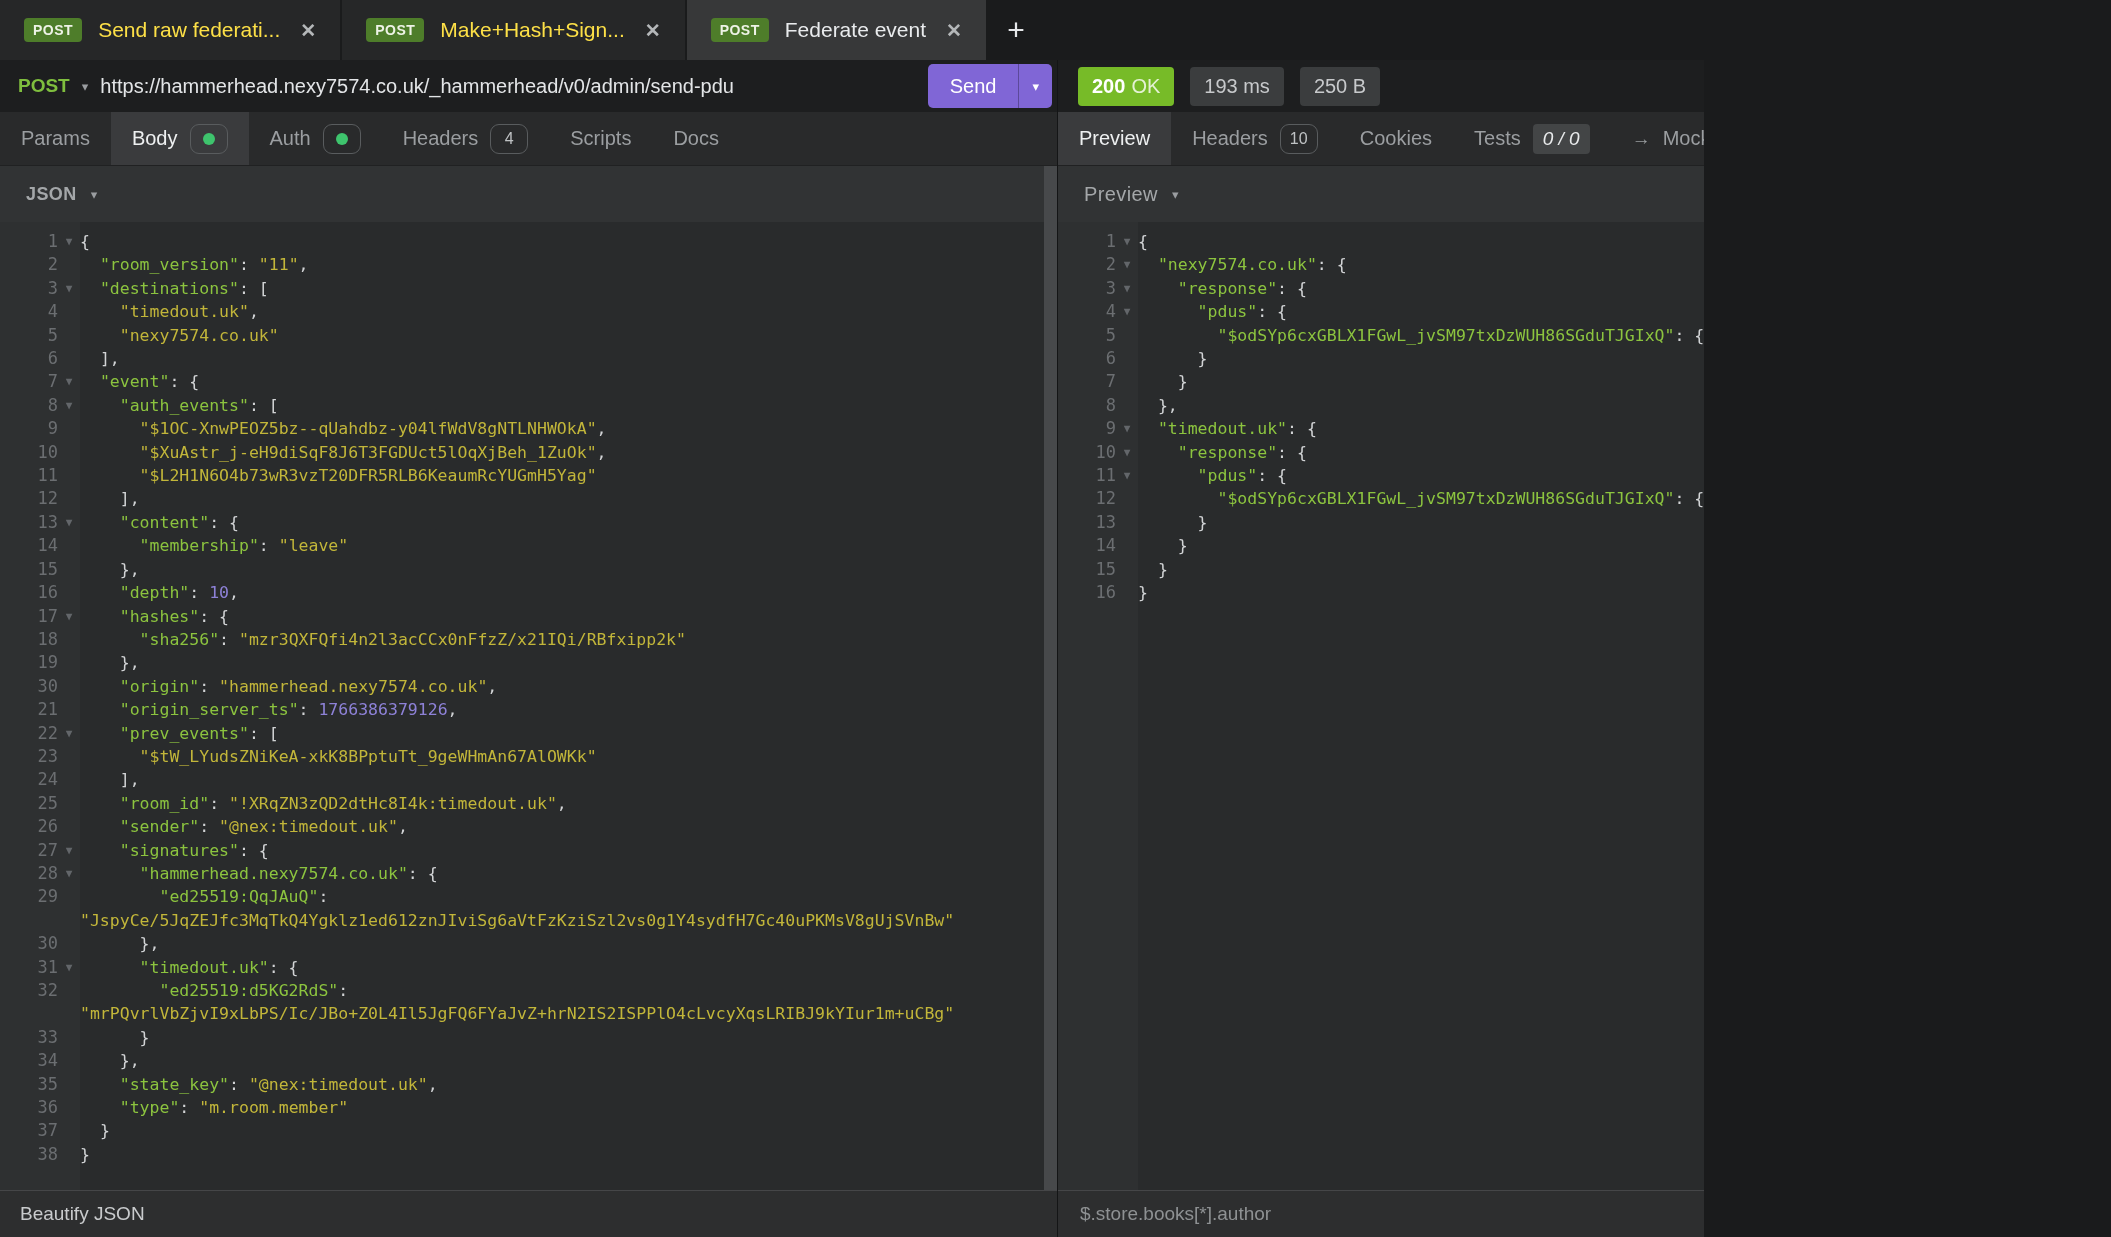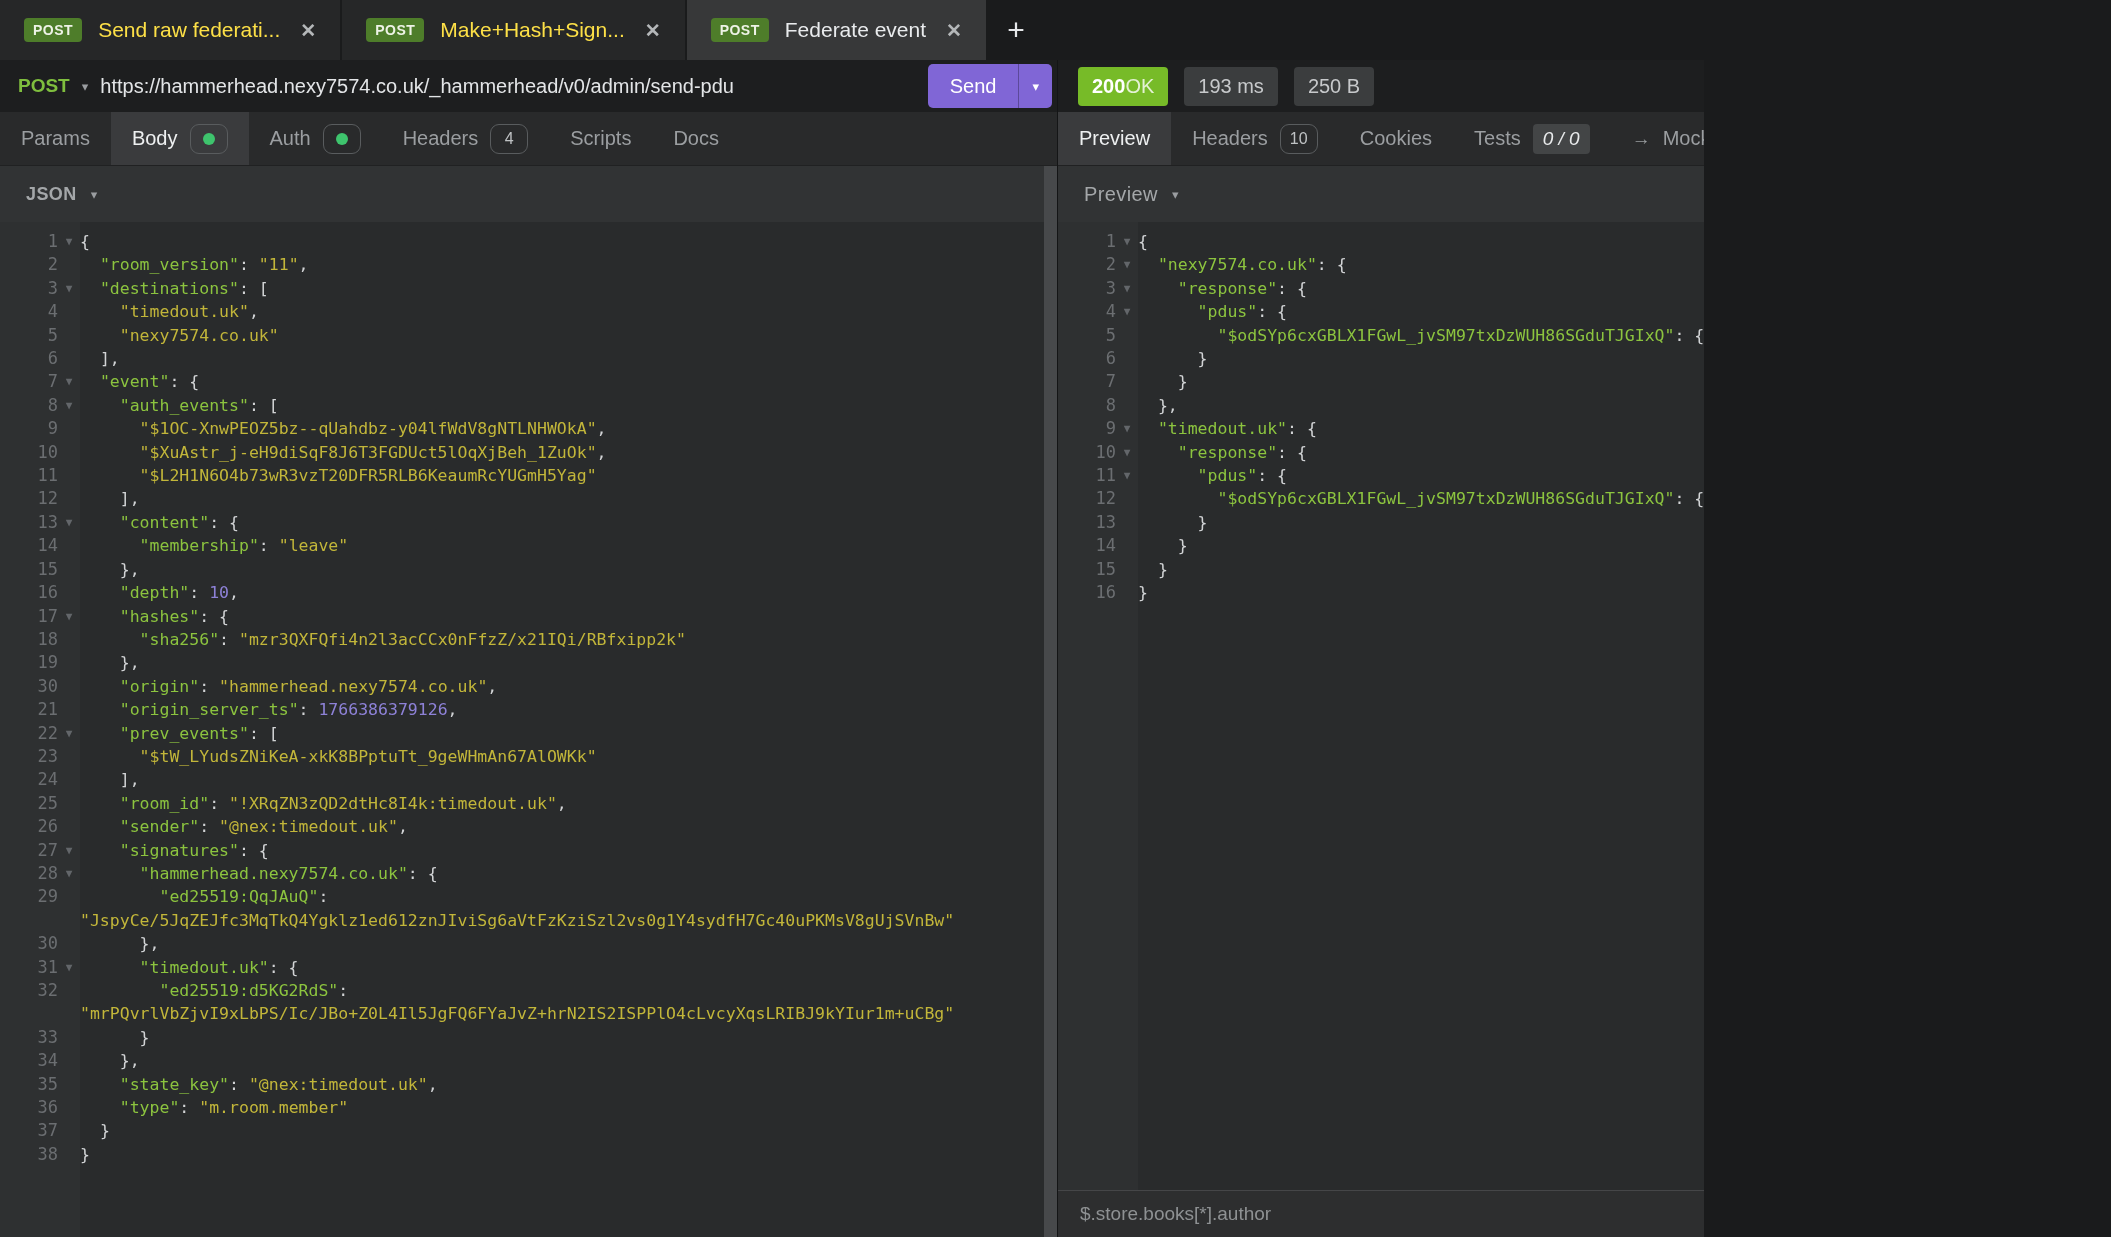--- a/index.html
+++ b/index.html
@@ -31,21 +31,21 @@
   .method-label{color:#7fbe3e;font-weight:bold;font-size:19px;}
   .caret{color:#9a9da0;font-size:13px;}
   .url-text{flex:1;color:#e3e5e7;font-size:20px;white-space:nowrap;overflow:hidden;}
   .send-button{display:flex;align-items:stretch;background:#8066d6;border-radius:5px;height:44px;overflow:hidden;}
   .send-main{display:flex;align-items:center;padding:0 22px;color:#ffffff;font-size:20px;}
   .send-arrow{display:flex;align-items:center;padding:0 13px;border-left:1px solid rgba(0,0,0,.28);}
   .send-arrow .caret{color:#fff;}
   .status-row{padding:0 22px 0 20px;gap:16px;}
   .status-badge{background:#77bb28;border-radius:4px;padding:8px 14px;font-size:20px;color:#fff;}
   .status-badge b{font-weight:bold;}
-  .status-badge .ok{color:rgba(255,255,255,.8);}
+  .status-badge .ok{color:rgba(255,255,255,.8);margin-left:6px;}
   .metric-badge{background:#3b3d3e;border-radius:4px;padding:8px 14px;font-size:20px;color:#c7c9cb;}
   .spacer{flex:1;}
   .history-dropdown{display:flex;align-items:center;gap:10px;color:#ccced0;font-size:20px;}
 
   
   .subtabs{height:54px;flex:0 0 auto;background:#292a2b;display:flex;align-items:stretch;
        padding-left:0;border-bottom:1px solid #202122;}
   .subtab{display:flex;align-items:center;gap:12px;padding:0 21px;color:#9b9ea1;font-size:20px;white-space:nowrap;}
   .subtab.active{background:#3a3b3d;color:#eef0f1;}
   .pill-badge{display:inline-flex;align-items:center;justify-content:center;min-width:38px;height:30px;
@@ -420,20 +420,23 @@
               <div class="gutter">
                 <span class="ln">38</span>
                 <span class="fold"></span>
               </div>
               <div class="code"><span class="tk-p">}</span></div>
             </div>
           </div>
         <div class="vscrollbar"></div>
       </div>
 
+      <div class="bottom-bar">
+        <span>Beautify JSON</span>
+      </div>
     </div>
 
     <div class="right-panel">
 
       <div class="status-row">
         <span class="status-badge"><b>200</b><span class="ok">OK</span></span>
         <span class="metric-badge">193 ms</span>
         <span class="metric-badge">250 B</span>
         <span class="spacer"></span>
         <span class="history-dropdown">

